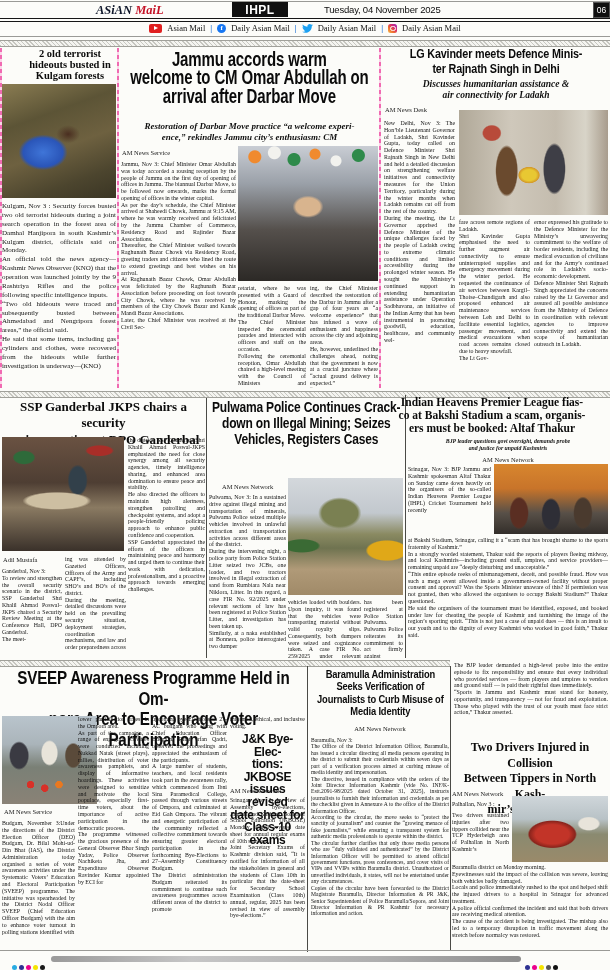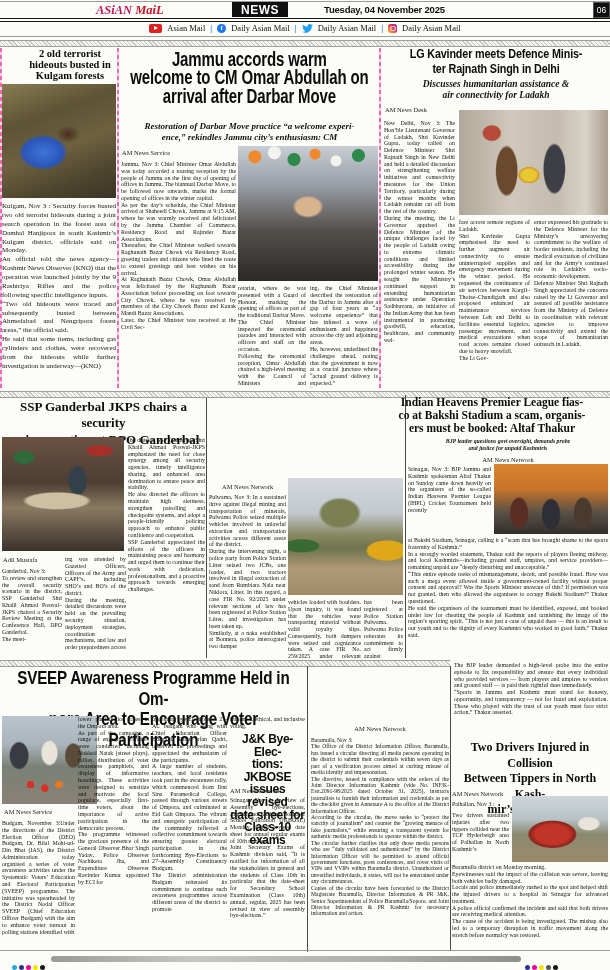--- a/index.html
+++ b/index.html
@@ -32,28 +32,28 @@
   .dot{width:5px;height:5px;border-radius:50%;display:inline-block;margin-right:2px}
 </style>
 </head>
 <body>
 
 <div class="page">
 
   <div class="abs hairline" style="left:0;top:1px;width:610px"></div>
 
   <div class="abs" style="left:96px;top:3px;width:110px;height:15px;font-style:italic;font-weight:700;font-size:12.5px;white-space:nowrap">
-    <span style="color:#be185d">ASiAN</span><span style="color:#c41226;margin-left:3px">MaiL</span>
+    <span style="color:#0f172a">ASiAN</span><span style="color:#c41226;margin-left:3px">MaiL</span>
   </div>
 
   <div class="abs newsbox" style="left:232px;top:2px;width:56px;height:15px;font-size:12px">
-    <span>NEWS</span>
-  </div>
-
-  <div class="abs" style="left:324px;top:4px;width:130px;height:12px;font-family:'Liberation Sans',sans-serif;font-weight:700;font-size:9.5px;letter-spacing:-.2px;color:#0d0d0d;white-space:nowrap">
+    <span>IHPL</span>
+  </div>
+
+  <div class="abs" style="left:324px;top:4px;width:130px;height:12px;font-family:'Liberation Sans',sans-serif;font-weight:400;font-size:9.5px;letter-spacing:-.2px;color:#0d0d0d;white-space:nowrap">
     <span>Tuesday, 04 November 2025</span>
   </div>
 
   <div class="abs pagebox" style="left:593px;top:2px;width:15px;height:14px;font-size:8.5px">
     <span>06</span>
   </div>
 
   <div class="abs hr2" style="left:0;top:18px;width:610px"></div>
 
   <div class="abs socrow" style="left:0;top:22px;width:610px;height:12px">
@@ -165,20 +165,25 @@
 SSP Ganderbal appreciated the efforts of the officers in maintaining peace and harmony and urged them to continue their work with dedication, professionalism, and a proactive approach towards emerging challenges.</div>
   <div class="abs by" style="left:3px;top:556px;width:58px">Adil Mustafa</div>
   <div class="abs bt" style="left:2px;top:568px;width:60px;height:90px">Ganderbal, Nov 3:
 To review and strengthen the overall security scenario in the district, SSP Ganderbal Shri Khalil Ahmad Poswal–JKPS chaired a Security Review Meeting at the Conference Hall, DPO Ganderbal.
 The meet-</div>
   <div class="abs bt" style="left:65px;top:556px;width:61px;height:102px">ing was attended by Gazetted Officers, Officers of the Army and CAPF’s, including SHO’s and BO’s of the district.
 During the meeting, detailed discussions were held on the prevailing security situation, deployment strategies, coordination mechanisms, and law and order preparedness across</div>
 
   <div class="abs vdark" style="left:206px;top:398px;height:260px"></div>
 
+  <div class="abs" style="left:209px;top:399px;width:194px">
+    <div class="hls sq80" style="font-size:15px;line-height:1.08">Pulwama Police Continues Crack-
+down on Illegal Mining; Seizes
+Vehicles, Registers Cases</div>
+  </div>
   <div class="abs by" style="left:222px;top:483px;width:80px">AM News Network</div>
   <div class="abs bt" style="left:209px;top:494px;width:77px;height:164px">Pulwama, Nov 3: In a sustained drive against illegal mining and transportation of minerals, Pulwama Police seized multiple vehicles involved in unlawful extraction and transportation activities across different areas of the district.
 During the intervening night, a police party from Police Station Litter seized two JCBs, one loader, and two tractors involved in illegal extraction of sand from Rumbiara Nala near Niklora, Litter. In this regard, a case FIR No. 92/2025 under relevant sections of law has been registered at Police Station Litter, and investigation has been taken up.
 Similarly, at a naka established at Bonnera, police interrogated two dumper</div>
   <div class="abs photo" style="left:288px;top:478px;width:115px;height:117px;background:
     radial-gradient(ellipse 28px 14px at 86% 62%, #e0a818 0 68%, rgba(0,0,0,0) 76%),
     radial-gradient(ellipse 24px 9px at 12% 58%, #3a6a34 0 68%, rgba(0,0,0,0) 78%),
     radial-gradient(ellipse 30px 22px at 45% 30%, #7a8052 0 60%, rgba(0,0,0,0) 72%),
     linear-gradient(180deg,#d4d8dc 0%,#c2c8ce 30%,#8a8a62 48%,#6f7350 60%,#b09a78 78%,#a08a68 100%)"></div>
   <div class="abs bt" style="left:288px;top:599px;width:73px;height:59px">vehicles loaded with boulders. Upon inquiry, it was found that the vehicles were transporting material without valid royalty slips. Consequently, both dumpers were seized and cognizance taken. A case FIR No. 259/2025 under relevant sections of law</div>
@@ -234,20 +239,26 @@
 tions: JKBOSE
 issues revised
 date sheet for
 Class-10 exams</span></div>
   <div class="abs by" style="left:230px;top:787px;width:75px">AM News Network</div>
   <div class="abs bt" style="left:230px;top:797px;width:75px;height:153px">Srinagar, Nov 3: In view of Assembly bye-elections, Jammu and Kashmir Board of School Education (JKBOSE) Monday issued revised date sheet for annual regular exams of 10th standard.
 Joint Secretary Exams of Kashmir division said, “It is notified for information of all the stakeholders in general and the students of Class 10th in particular that the date-sheet for Secondary School Examination (Class 10th) annual, regular, 2025 has been revised in view of assembly bye-elections.”</div>
 
   <div class="abs vdark" style="left:307px;top:666px;height:286px"></div>
 
+  <div class="abs" style="left:310px;top:668px;width:140px">
+    <div class="hls sq85" style="font-size:11px;line-height:1.12">Baramulla Administration
+Seeks Verification of
+Journalists to Curb Misuse of
+Media Identity</div>
+  </div>
   <div class="abs by" style="left:310px;top:725px;width:140px;text-align:center">AM News Network</div>
   <div class="abs bt" style="left:311px;top:737px;width:138px;height:214px;font-size:5.6px">Baramulla, Nov 3:
 The Office of the District Information Officer, Baramulla, has issued a circular directing all media persons operating in the district to submit their credentials within seven days as part of a verification process aimed at curbing misuse of media identity and impersonation.
 The directive, issued in compliance with the orders of the Joint Director Information Kashmir (vide No. INF/K-Estt.2091-98/2025 dated October 31, 2025), instructs journalists to furnish their information and credentials as per the checklist given in Annexure A to the office of the District Information Officer.
 According to the circular, the move seeks to “protect the sanctity of journalism” and counter the “growing menace of fake journalists,” while ensuring a transparent system for authentic media professionals to operate within the district.
 The circular further clarifies that only those media persons who are “duly validated and authenticated” by the District Information Officer will be permitted to attend official government functions, press conferences, and cover visits of VIPs and VVIPs within Baramulla district. Unauthorized or unverified individuals, it states, will not be entertained under any circumstances.
 Copies of the circular have been forwarded to the District Magistrate Baramulla, Director Information &amp; PR J&amp;K, Senior Superintendent of Police Baramulla/Sopore, and Joint Director Information &amp; PR Kashmir for necessary information and action.</div>
 
   <div class="abs vdark" style="left:450px;top:666px;height:284px"></div>
 

